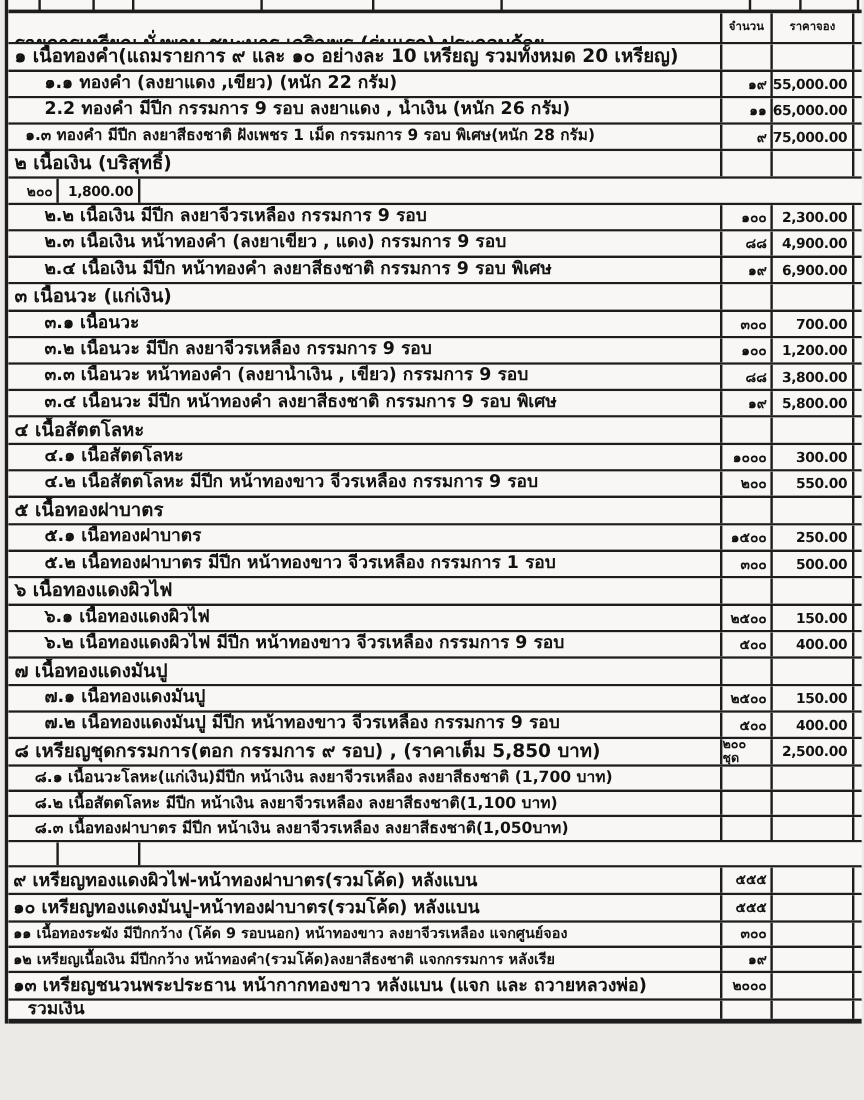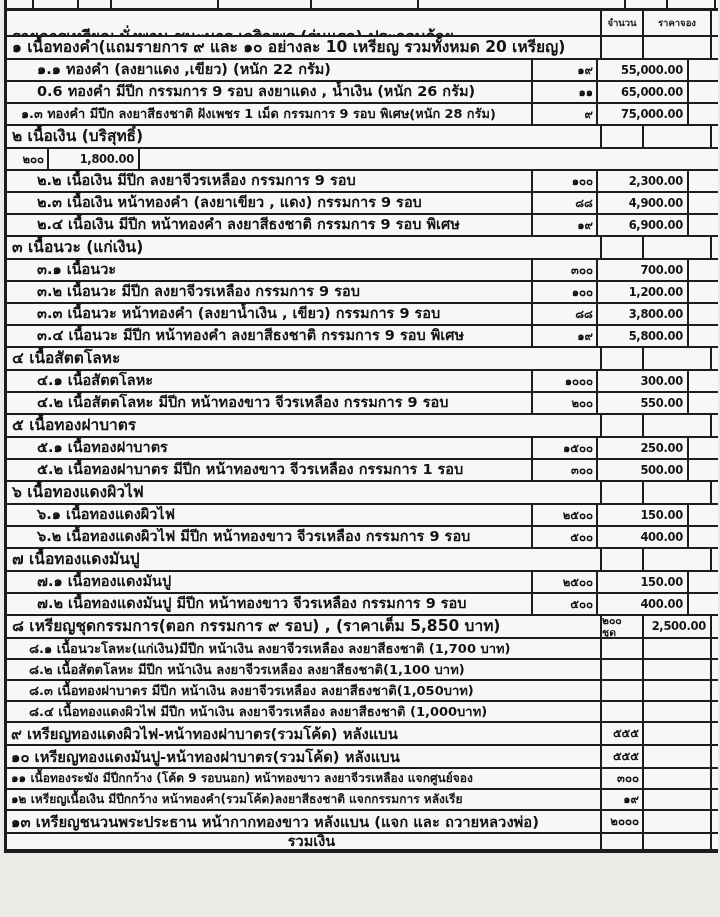--- a/index.html
+++ b/index.html
@@ -26,32 +26,32 @@
   .cs{width:6px;height:100%;}
   
   .hdr{height:26px;}
   .hdr .cd{padding-left:5px;font-size:16px;}
   .hdr .cd span{border-bottom:2px solid var(--border);padding-bottom:1px;margin-top:31px;}
   .hdr .cq,.hdr .cp{font-size:9.5px;justify-content:center;padding-right:0;letter-spacing:0;}
   
   .section{height:23px;font-size:15.5px;}
   .section .cd{padding-left:5px;}
   .section .cq{font-size:10.5px;}
-  .item{height:22px;font-size:14.5px;gap:23px;}
+  .item{height:22px;font-size:14.5px;}
   .item .cd{padding-left:30px;}
   .item.small{font-size:12.8px;}
   .item.small .cd{padding-left:14px;}
   .sub{height:21px;font-size:13px;}
   .sub .cd{padding-left:22px;}
   .xs{height:21px;font-size:12px;}
   .xs .cd{padding-left:4px;}
   .flat{height:23px;font-size:14.8px;}
   .flat .cd{padding-left:4px;}
   .total{height:19px;font-size:14.5px;border-bottom:4px solid var(--border);}
-  .total .cd{padding-left:16px;justify-content:center;}
+  .total .cd{padding-left:16px;}
 </style>
 </head>
 <body>
 
 <div class="page">
   <div class="doc">
 
     <div class="partial">
       <span class="tick" style="left:25px"></span>
       <span class="tick" style="left:70px"></span>
@@ -85,21 +85,21 @@
         <div class="row item">
     <div class="cd">
             <span>๑.๑  ทองคำ (ลงยาแดง ,เขียว) (หนัก 22 กรัม)</span>
           </div>
     <div class="cq">๑๙</div>
     <div class="cp">55,000.00</div>
     <div class="cs"></div>
   </div>
         <div class="row item">
     <div class="cd">
-            <span>0.6  ทองคำ  มีปีก กรรมการ 9 รอบ ลงยาแดง , น้ำเงิน (หนัก 26 กรัม)</span>
+            <span>2.2  ทองคำ  มีปีก กรรมการ 9 รอบ ลงยาแดง , น้ำเงิน (หนัก 26 กรัม)</span>
           </div>
     <div class="cq">๑๑</div>
     <div class="cp">65,000.00</div>
     <div class="cs"></div>
   </div>
         <div class="row item small">
     <div class="cd">
             <span>๑.๓ ทองคำ มีปีก ลงยาสีธงชาติ ฝังเพชร 1 เม็ด กรรมการ 9 รอบ พิเศษ(หนัก 28 กรัม)</span>
           </div>
     <div class="cq">๙</div>
@@ -305,23 +305,20 @@
   </div>
         <div class="row sub">
     <div class="cd">
             <span>๘.๓ เนื้อทองฝาบาตร มีปีก หน้าเงิน ลงยาจีวรเหลือง ลงยาสีธงชาติ(1,050บาท)</span>
           </div>
     <div class="cq"></div>
     <div class="cp"></div>
     <div class="cs"></div>
   </div>
         <div class="row sub">
-    <div class="cd">
-            <span>๘.๔ เนื้อทองแดงผิวไฟ มีปีก หน้าเงิน ลงยาจีวรเหลือง ลงยาสีธงชาติ (1,000บาท)</span>
-          </div>
     <div class="cq"></div>
     <div class="cp"></div>
     <div class="cs"></div>
   </div>
         <div class="row flat">
     <div class="cd">
             <span>๙ เหรียญทองแดงผิวไฟ-หน้าทองฝาบาตร(รวมโค้ด) หลังแบน</span>
           </div>
     <div class="cq">๕๕๕</div>
     <div class="cp"></div>

